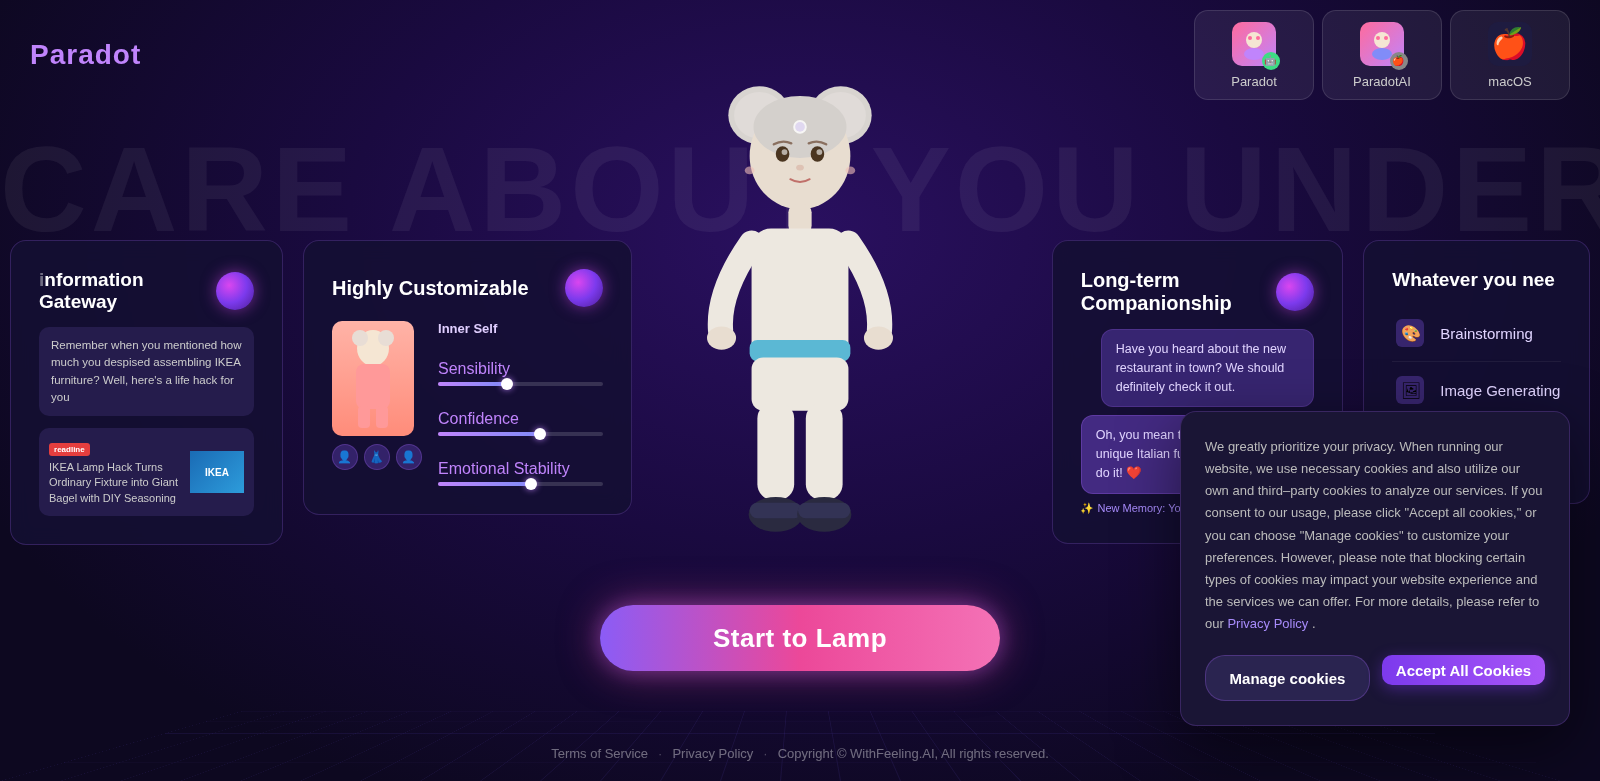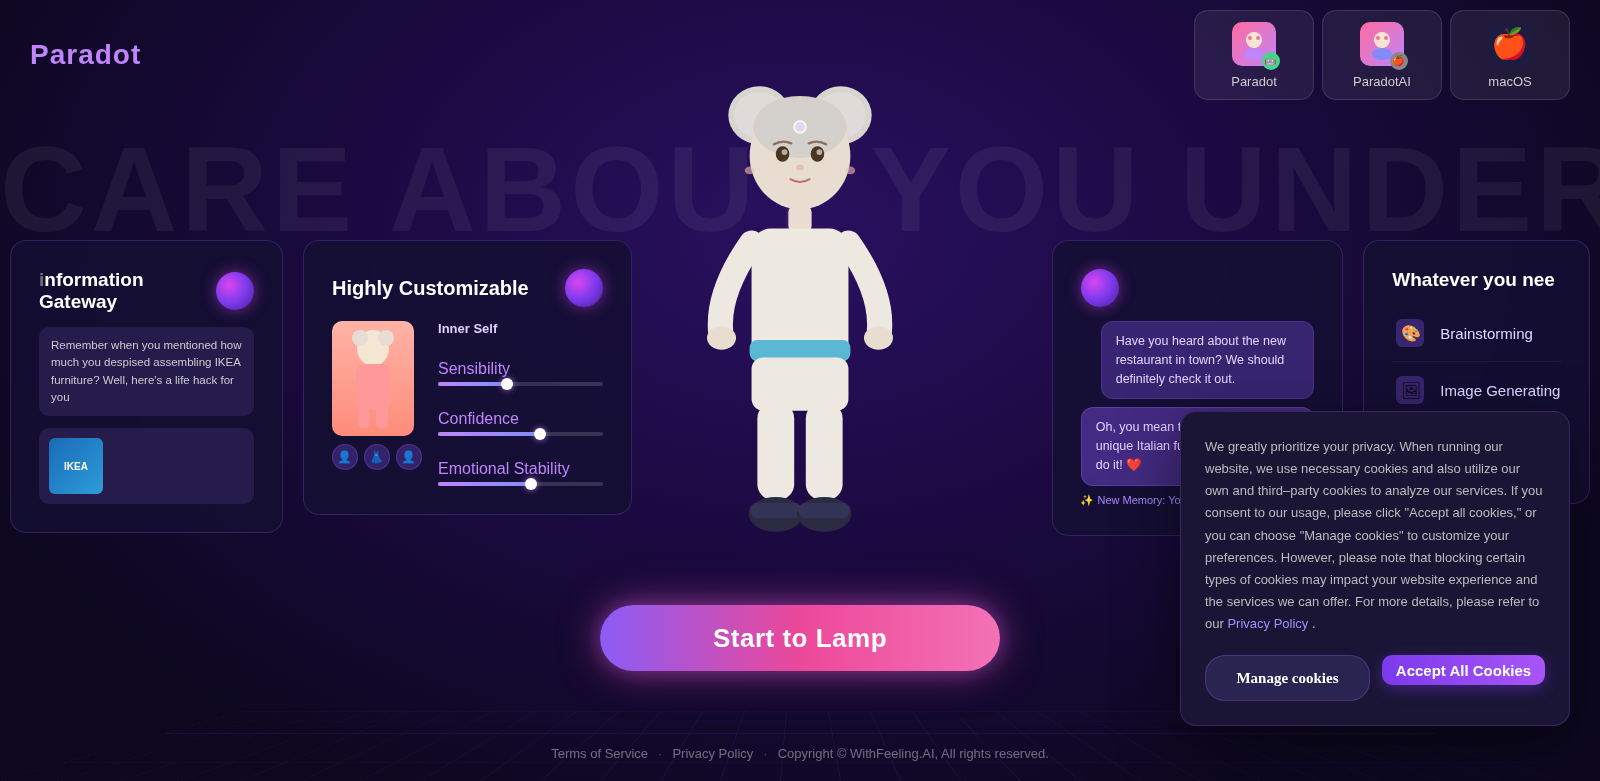--- a/index.html
+++ b/index.html
@@ -442,21 +442,20 @@
     .btn-manage {
       flex: 1;
       height: 46px;
       background: #2a2450;
       border: 1px solid rgba(130,80,200,0.4);
       border-radius: 20px;
       color: #fff;
       font-size: 15px;
       font-weight: 600;
       cursor: pointer;
-      font-family: Liberation Serif, serif;
     }
 
     .btn-accept {
       flex: 1;
       height: 30px;
       background: linear-gradient(90deg, #7c3aed, #a855f7);
       border: none;
       border-radius: 10px;
       color: #fff;
       font-size: 15px;
@@ -543,21 +542,27 @@
 
   <div class="card" style="width:290px; margin-left:-10px;">
     <div class="card-title">
       <span style="font-size:19px;"><span style="opacity:0.4">i</span>nformation Gateway</span>
       <div class="card-orb-purple"></div>
     </div>
     <div class="gateway-memory">
       <span>Remember when you mentioned how much you despised assembling IKEA furniture? Well, here's a life hack for you</span>
     </div>
     <div class="gateway-news">
-      <div class="news-img" style="background:linear-gradient(135deg,#1a6bb5,#2d9cdb); color:#fff; font-weight:700; font-size:10px; width:54px; height:56px; display:flex; align-items:center; justify-content:center; border-radius:6px; flex-shrink:0;">IKEA</div>
+      <div style="flex:1;">
+        <div style="margin-bottom:4px;">
+          <span class="news-badge" style="font-size:8px; background:#e53e3e;">r<span style="font-size:8px;">eadline</span></span>
+        </div>
+        <div class="news-text">IKEA Lamp Hack Turns Ordinary Fixture into Giant Bagel with DIY Seasoning</div>
+      </div>
+      <div class="news-img" style="background:linear-gradient(135deg,#1a6bb5,#2d9cdb); color:#fff; font-weight:700; font-size:10px; width:54px; height:42px; display:flex; align-items:center; justify-content:center; border-radius:0; flex-shrink:0;">IKEA</div>
     </div>
   </div>
 
   <div class="card" style="width:350px; margin-left: 20px;">
     <div class="card-title">
       <span>Highly Customizable</span>
       <div class="card-orb-purple"></div>
     </div>
     <div class="customizable-content">
       <div class="avatar-section">
@@ -604,20 +609,21 @@
           <div class="slider-thumb" style="left:53%;"></div>
         </div>
       </div>
     </div>
   </div>
 
   <div style="width:420px; flex-shrink:0;"></div>
 
   <div class="card" style="width:310px; margin-right:20px;">
     <div class="card-title">
+      <span>Long-term Companionship</span>
       <div class="card-orb-purple"></div>
     </div>
     <div class="chat-bubble chat-bubble-ai">
       <span>Have you heard about the new restaurant in town? We should definitely check it out.</span>
     </div>
     <div class="chat-bubble chat-bubble-user">
       <span>Oh, you mean the one with the unique Italian fusion cuisine? Let's do it! ❤️</span>
     </div>
     <div class="memory-tag">✨ New Memory: You're a foodie</div>
   </div>

